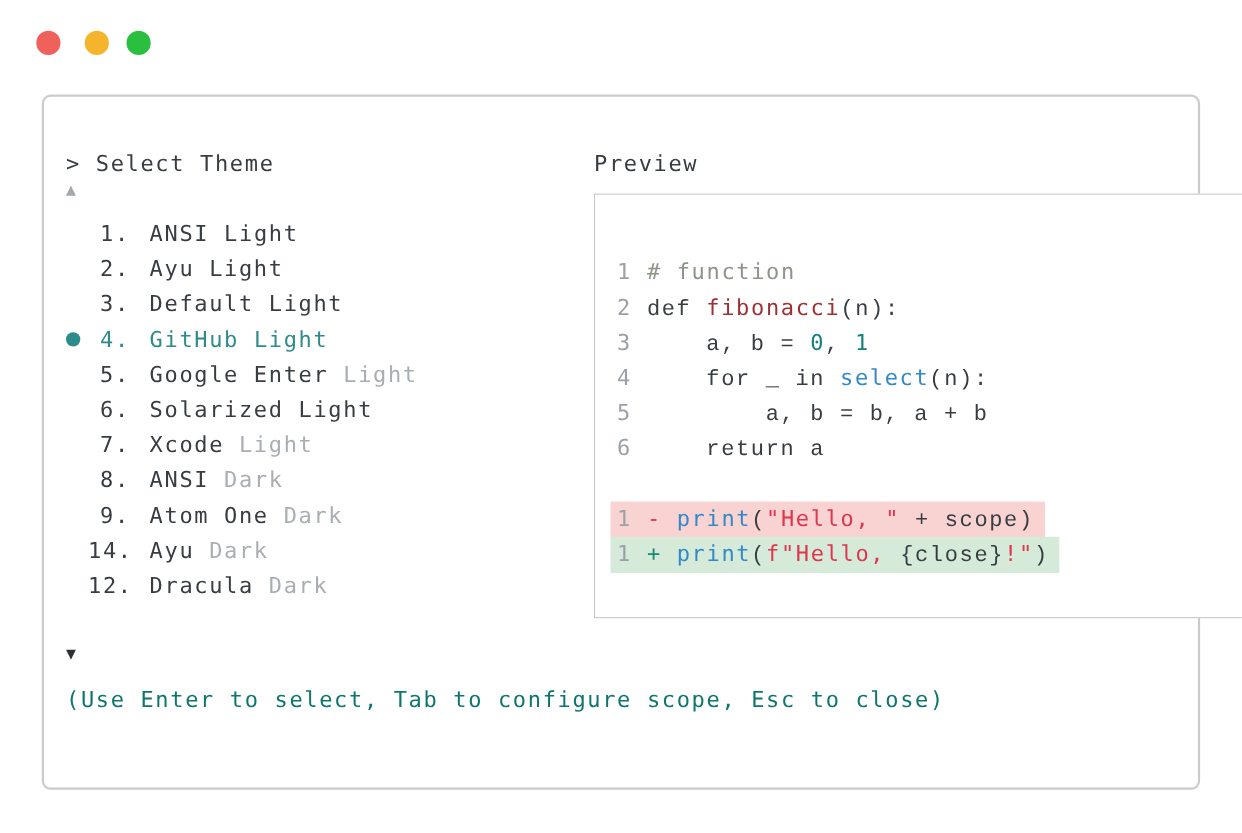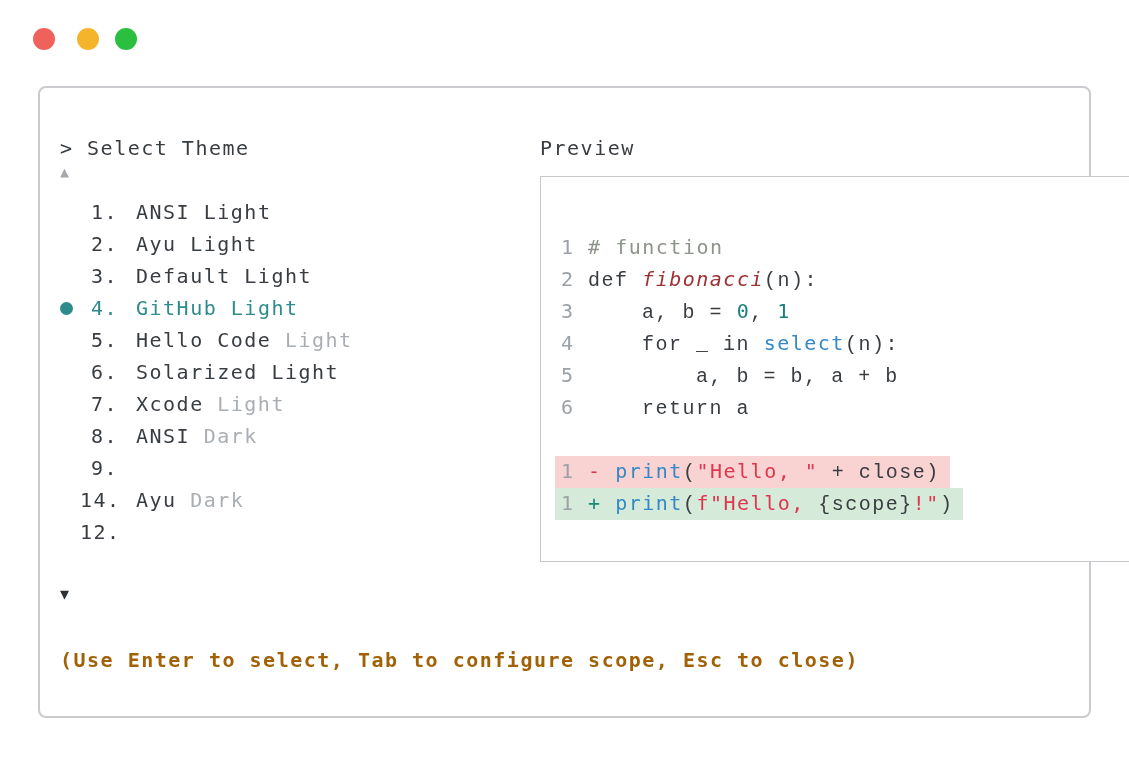--- a/index.html
+++ b/index.html
@@ -24,70 +24,70 @@
   .scroll-down{position:absolute;left:20px;top:496px;font-size:15px;color:#2b3035;line-height:20px;cursor:pointer;}
   .theme-list{position:absolute;left:20px;top:108px;width:450px;}
   .theme-row{display:flex;align-items:center;height:32px;white-space:pre;cursor:pointer;}
   .bullet-slot{width:20px;display:flex;align-items:center;}
   .bullet{width:13px;height:13px;border-radius:50%;background:var(--selected);display:none;}
   .theme-row.selected .bullet{display:block;}
   .theme-row .num{display:inline-block;width:38px;text-align:right;}
   .theme-row .label{margin-left:18px;}
   .theme-row.selected .num,.theme-row.selected .label,.theme-row.selected .variant{color:var(--selected);}
   .variant.muted{color:var(--muted);}
-  .footer{position:absolute;left:20px;top:556px;line-height:32px;color:#a16207;font-weight:bold;}
+  .footer{position:absolute;left:20px;top:532px;line-height:32px;color:#0f766e;}
   .preview-label{position:absolute;left:500px;top:44px;line-height:32px;}
   .preview-box{position:absolute;left:500px;top:88px;width:592px;height:386px;
                border:1.5px solid #c6c8cb;background:#fff;}
   .code-block{position:absolute;left:20px;top:54px;}
   .code-line{height:32px;line-height:32px;white-space:pre;}
   .code-line .hl{display:inline-block;line-height:30px;padding:0 10px 0 6px;margin-left:-6px;}
   .code-line.removed .hl{background:var(--removed-bg);}
   .code-line.added .hl{background:var(--added-bg);}
   .lineno{color:var(--lineno);}
   .tok-plain{color:var(--text);font-family:Liberation Mono, monospace;} .tok-comment{color:var(--comment);}
-  .tok-func{color:var(--function);font-style:italic;} .tok-num{color:var(--number);}
+  .tok-func{color:var(--function);} .tok-num{color:var(--number);}
   .tok-builtin{color:var(--builtin);} .tok-string{color:var(--string);}
   .tok-minus{color:var(--string);} .tok-plus{color:var(--plus);}
 </style>
 </head>
 <body>
 
 <div>
   <span class="tl tl-close"></span>
   <span class="tl tl-min"></span>
   <span class="tl tl-zoom"></span>
 </div>
 
 <div class="dialog">
   <div class="prompt">&gt; Select Theme</div>
   <div class="scroll-up">▲</div>
   <div class="theme-list" id="theme-list">
       <div class="theme-row"><span class="bullet-slot"></span><span class="num">1.</span><span class="label"><span>ANSI </span><span class="variant">Light</span></span></div>
       <div class="theme-row"><span class="bullet-slot"></span><span class="num">2.</span><span class="label"><span>Ayu </span><span class="variant">Light</span></span></div>
       <div class="theme-row"><span class="bullet-slot"></span><span class="num">3.</span><span class="label"><span>Default </span><span class="variant">Light</span></span></div>
       <div class="theme-row selected"><span class="bullet-slot"><span class="bullet"></span></span><span class="num">4.</span><span class="label"><span>GitHub </span><span class="variant">Light</span></span></div>
-      <div class="theme-row"><span class="bullet-slot"></span><span class="num">5.</span><span class="label"><span>Hello Code </span><span class="variant muted">Light</span></span></div>
+      <div class="theme-row"><span class="bullet-slot"></span><span class="num">5.</span><span class="label"><span>Google Enter </span><span class="variant muted">Light</span></span></div>
       <div class="theme-row"><span class="bullet-slot"></span><span class="num">6.</span><span class="label"><span>Solarized </span><span class="variant">Light</span></span></div>
       <div class="theme-row"><span class="bullet-slot"></span><span class="num">7.</span><span class="label"><span>Xcode </span><span class="variant muted">Light</span></span></div>
       <div class="theme-row"><span class="bullet-slot"></span><span class="num">8.</span><span class="label"><span>ANSI </span><span class="variant muted">Dark</span></span></div>
-      <div class="theme-row"><span class="bullet-slot"></span><span class="num">9.</span></div>
+      <div class="theme-row"><span class="bullet-slot"></span><span class="num">9.</span><span class="label"><span>Atom One </span><span class="variant muted">Dark</span></span></div>
       <div class="theme-row"><span class="bullet-slot"></span><span class="num">14.</span><span class="label"><span>Ayu </span><span class="variant muted">Dark</span></span></div>
-      <div class="theme-row"><span class="bullet-slot"></span><span class="num">12.</span></div>
+      <div class="theme-row"><span class="bullet-slot"></span><span class="num">12.</span><span class="label"><span>Dracula </span><span class="variant muted">Dark</span></span></div>
     </div>
   <div class="scroll-down">▼</div>
   <div class="footer">(Use Enter to select, Tab to configure scope, Esc to close)</div>
 
   <div class="preview-label">Preview</div>
   <div class="preview-box">
     <div class="code-block" id="code-block">
         <div class="code-line"><span class="hl"><span class="lineno">1 </span><span class="tok-comment"># function</span></span></div>
         <div class="code-line"><span class="hl"><span class="lineno">2 </span><span class="tok-plain">def </span><span class="tok-func">fibonacci</span><span class="tok-plain">(n):</span></span></div>
         <div class="code-line"><span class="hl"><span class="lineno">3 </span><span class="tok-plain">    a, b = </span><span class="tok-num">0</span><span class="tok-plain">, </span><span class="tok-num">1</span></span></div>
         <div class="code-line"><span class="hl"><span class="lineno">4 </span><span class="tok-plain">    for _ in </span><span class="tok-builtin">select</span><span class="tok-plain">(n):</span></span></div>
         <div class="code-line"><span class="hl"><span class="lineno">5 </span><span class="tok-plain">        a, b = b, a + b</span></span></div>
         <div class="code-line"><span class="hl"><span class="lineno">6 </span><span class="tok-plain">    return a</span></span></div>
         <div class="code-line"></div>
-        <div class="code-line removed"><span class="hl"><span class="lineno">1 </span><span class="tok-minus">- </span><span class="tok-builtin">print</span><span class="tok-plain">(</span><span class="tok-string">"Hello, "</span><span class="tok-plain"> + close)</span></span></div>
-        <div class="code-line added"><span class="hl"><span class="lineno">1 </span><span class="tok-plus">+ </span><span class="tok-builtin">print</span><span class="tok-plain">(</span><span class="tok-string">f"Hello, </span><span class="tok-plain">{scope}</span><span class="tok-string">!"</span><span class="tok-plain">)</span></span></div>
+        <div class="code-line removed"><span class="hl"><span class="lineno">1 </span><span class="tok-minus">- </span><span class="tok-builtin">print</span><span class="tok-plain">(</span><span class="tok-string">"Hello, "</span><span class="tok-plain"> + scope)</span></span></div>
+        <div class="code-line added"><span class="hl"><span class="lineno">1 </span><span class="tok-plus">+ </span><span class="tok-builtin">print</span><span class="tok-plain">(</span><span class="tok-string">f"Hello, </span><span class="tok-plain">{close}</span><span class="tok-string">!"</span><span class="tok-plain">)</span></span></div>
       </div>
   </div>
 </div>
 
 </body></html>

